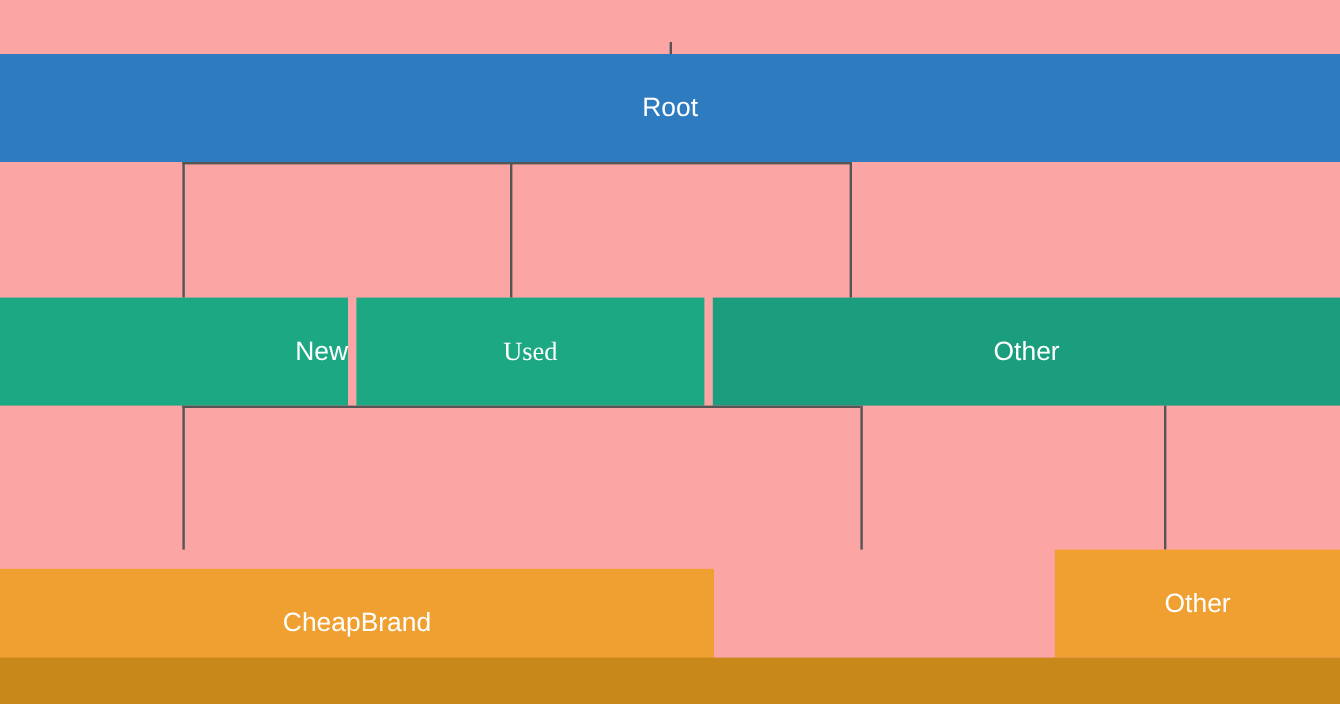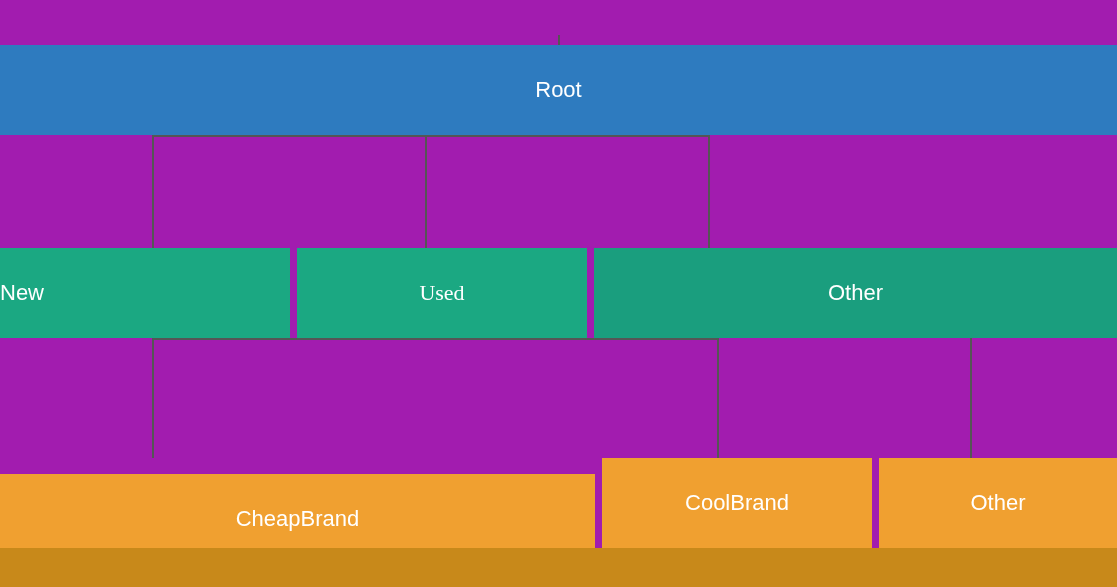--- a/index.html
+++ b/index.html
@@ -14,21 +14,21 @@
       background: #000;
       font-family: sans-serif;
       overflow: hidden;
       position: relative;
     }
 
     .tree-container {
       width: 1117px;
       height: 587px;
       position: relative;
-      background: #a21caf;
+      background: #fca5a5;
     }
 
     
     .node-root {
       position: absolute;
       top: 45px;
       left: 0;
       width: 1117px;
       height: 90px;
       background: #2e7bbf;
@@ -84,21 +84,21 @@
     
     .node-new {
       position: absolute;
       top: 248px;
       left: 0;
       width: 290px;
       height: 90px;
       background: #1ba882;
       display: flex;
       align-items: center;
-      justify-content: flex-start;
+      justify-content: flex-end;
     }
 
     .node-used {
       position: absolute;
       top: 248px;
       left: 297px;
       width: 290px;
       height: 90px;
       background: #1ba882;
       display: flex;
@@ -249,23 +249,20 @@
 
   <div class="connector-cheapbrand-coolbrand"></div>
   <div class="connector-new-cheapbrand"></div>
   <div class="connector-coolbrand-v"></div>
   <div class="connector-other-orange-v"></div>
 
   <div class="node-cheapbrand">
     <span class="node-label">CheapBrand</span>
   </div>
 
-  <div class="node-coolbrand">
-    <span class="node-label">CoolBrand</span>
-  </div>
 
   <div class="node-other-orange">
     <span class="node-label">Other</span>
   </div>
 
   <div class="bar-gold"></div>
 
 </div>
 
 </body></html>

